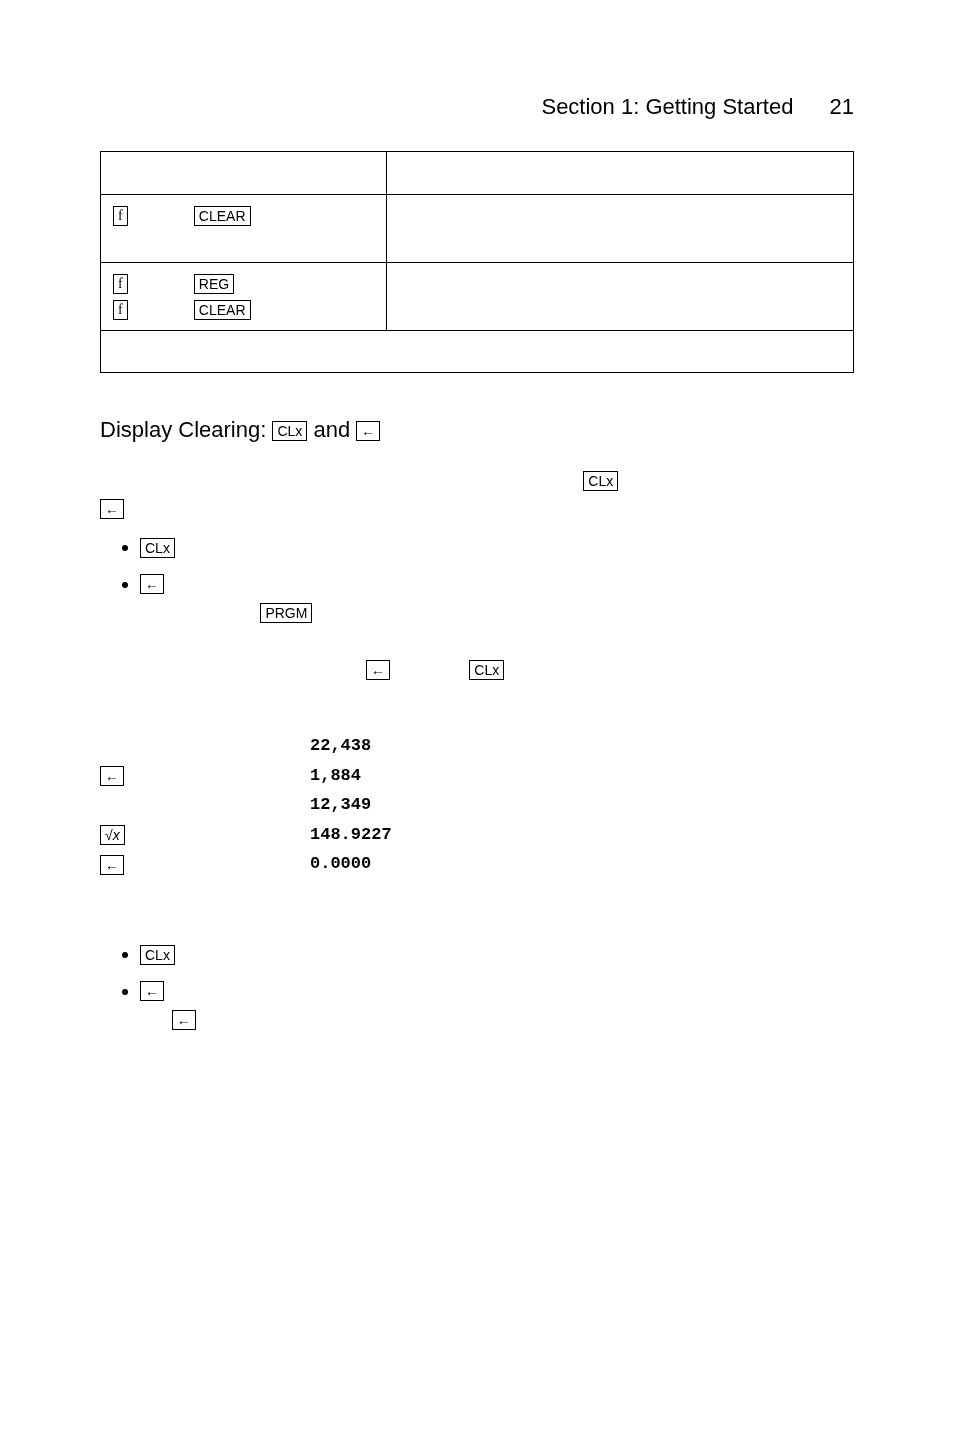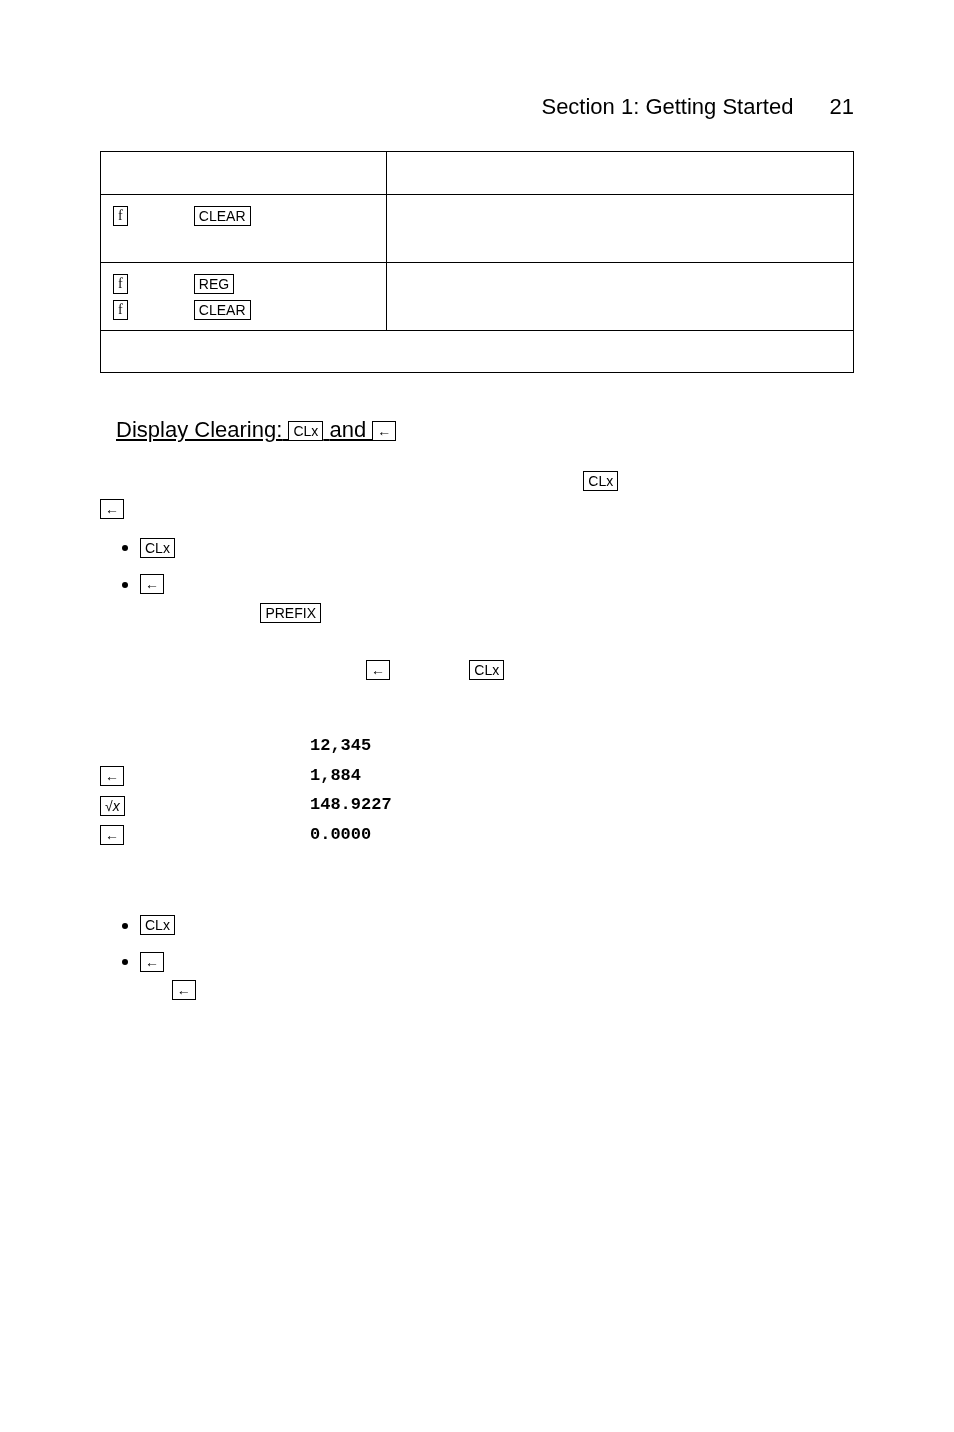--- a/index.html
+++ b/index.html
@@ -54,22 +54,21 @@
     }
     .key-serif {
       font-family: 'Times New Roman', serif;
       font-style: normal;
     }
     .key-italic {
       font-style: italic;
     }
     .heading2 {
       font-size: 22px;
-      margin: 20px 16px;
-      text-decoration: underline;
+      margin: 20px 0;
     }
     p.para {
       margin: 10px 0;
     }
     ul.bullets {
       list-style: disc;
       margin-left: 40px;
       margin-top: 10px;
       margin-bottom: 10px;
     }
@@ -168,51 +167,56 @@
 <ul class="bullets">
   <li>
     <span class="key">CLx</span>
     <span class="invisible-white"> clears the display to zero.</span>
   </li>
   <li>
     <span class="key">←</span>
     <span class="invisible-white"> deletes only the last digit in the display if digit entry has not been terminated by </span>
     <br>
     <span class="invisible-white">terminated by</span>
-    <span class="key">PREFIX</span>
+    <span class="key">PRGM</span>
     <span class="invisible-white"> or most other functions. You can then key in a new digit or digits to replace the one(s) deleted. If digit entry </span>
     <br>
     <span class="invisible-white">has</span>
     <span class="invisible-white"> been terminated, then </span>
     <span class="key">←</span>
     <span class="invisible-white"> acts like </span>
     <span class="key">CLx</span>
     <span class="invisible-white">.</span>
   </li>
 </ul>
 
 <div class="ex-table">
   <div class="ex-row mono-head">
     <div class="ex-col1 invisible-white">Keystrokes</div>
     <div class="ex-col2 invisible-white" style="font-family:Arial;font-weight:normal">Display</div>
     <div class="ex-col3"></div>
   </div>
   <div class="ex-row">
     <div class="ex-col1 invisible-white">12345</div>
-    <div class="ex-col2">12,345</div>
+    <div class="ex-col2">22,438</div>
     <div class="ex-col3 invisible-white">Digit entry not terminated.</div>
   </div>
   <div class="ex-row">
     <div class="ex-col1">
       <span class="key">←</span>
     </div>
     <div class="ex-col2">1,884</div>
     <div class="ex-col3 invisible-white">Clears only the last digit.</div>
   </div>
   <div class="ex-row">
+    <div class="ex-col1 invisible-white">9</div>
+    <div class="ex-col2">12,349</div>
+    <div class="ex-col3"></div>
+  </div>
+  <div class="ex-row">
     <div class="ex-col1">
       <span class="key key-italic">√x</span>
     </div>
     <div class="ex-col2">148.9227</div>
     <div class="ex-col3 invisible-white">Terminates digit entry.</div>
   </div>
   <div class="ex-row">
     <div class="ex-col1">
       <span class="key">←</span>
     </div>

